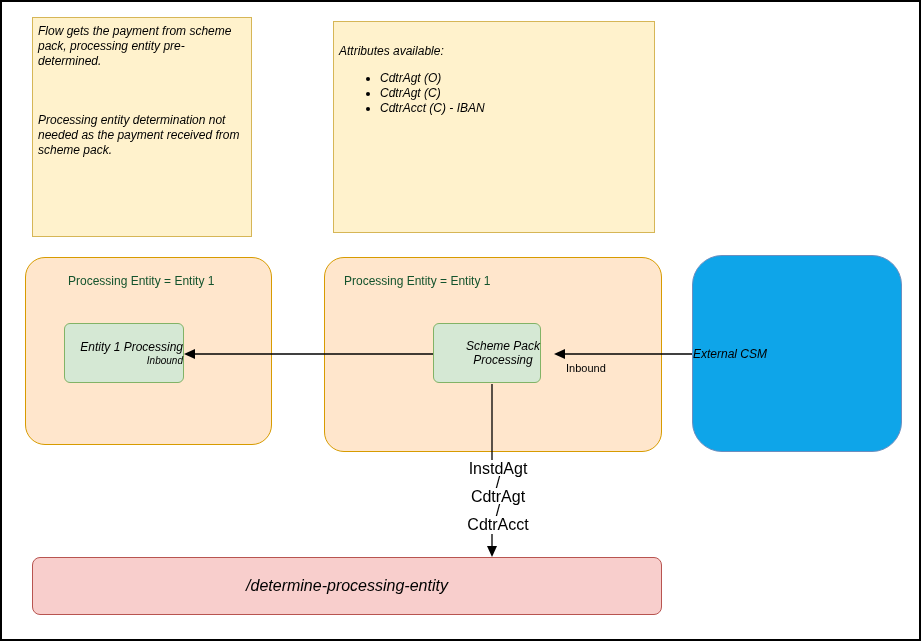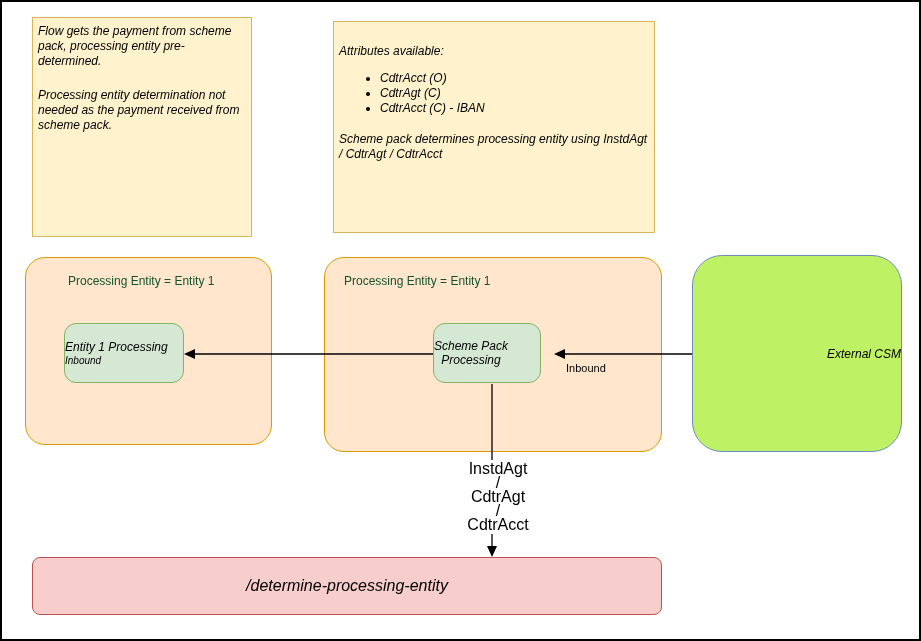--- a/index.html
+++ b/index.html
@@ -18,21 +18,21 @@
   
   .note {
     background: #FFF2CC;
     border: 1px solid #D6B656;
     font-size: 12px;
     line-height: 15px;
     color: #000;
     padding: 6px 5px;
   }
   .note p { margin: 0; }
-  .note .para2 { margin-top: 19px; }
+  .note .para2 { margin-top: 44px; }
   .note .block { margin-top: 16px; }
   .note ul { margin: 12px 0 0 0; padding-left: 41px; }
   .note li { margin: 0; padding: 0; }
 
   
   .container-box {
     background: #FFE6CC;
     border: 1px solid #D79B00;
     border-radius: 20px;
   }
@@ -40,41 +40,41 @@
     position: absolute;
     font-size: 12px;
     color: #14532d;
     white-space: nowrap;
   }
 
   
   .process {
     background: #D5E8D4;
     border: 1px solid #82B366;
-    border-radius: 12px;
+    border-radius: 6px;
     display: flex;
     flex-direction: column;
-    align-items: flex-start;
+    align-items: flex-end;
     justify-content: center;
     text-align: center;
     font-size: 12px;
     line-height: 14px;
     color: #000;
   }
   .process .sublabel { font-size: 10px; line-height: 12px; margin-top: 1px; }
   .prewrap { white-space: pre-line; }
 
   
   .external {
-    background: #bef264;
+    background: #0ea5e9;
     border: 1px solid #6C8EBF;
     border-radius: 30px;
     display: flex;
     align-items: center;
-    justify-content: flex-end;
+    justify-content: flex-start;
     font-size: 12px;
     color: #000;
   }
 
   
   .endpoint {
     background: #F8CECC;
     border: 1px solid #B85450;
     border-radius: 8px;
     display: flex;
@@ -115,25 +115,24 @@
 <div id="canvas">
 
   <div class="abs note" style="left:30px; top:15px; width:220px; height:220px;">
     <p class="para1">Flow gets the payment from scheme pack, processing entity pre-determined.</p>
     <p class="para2">Processing entity determination not needed as the payment received from scheme pack.</p>
   </div>
 
   <div class="abs note" style="left:331px; top:19px; width:322px; height:212px;">
     <p class="block">Attributes available:</p>
     <ul>
-      <li>CdtrAcct (O)</li>
+      <li>CdtrAgt (O)</li>
       <li>CdtrAgt (C)</li>
       <li>CdtrAcct (C) - IBAN</li>
     </ul>
-    <p class="block">Scheme pack determines processing entity using InstdAgt / CdtrAgt / CdtrAcct</p>
   </div>
 
   <div class="abs container-box" style="left:23px; top:255px; width:247px; height:188px;"></div>
   <div class="container-label" style="left:66px; top:272px;">Processing Entity = Entity 1</div>
 
   <div class="abs container-box" style="left:322px; top:255px; width:338px; height:195px;"></div>
   <div class="container-label" style="left:342px; top:272px;">Processing Entity = Entity 1</div>
 
   <div class="abs external" style="left:690px; top:253px; width:210px; height:197px;">
     <span>External CSM</span>

